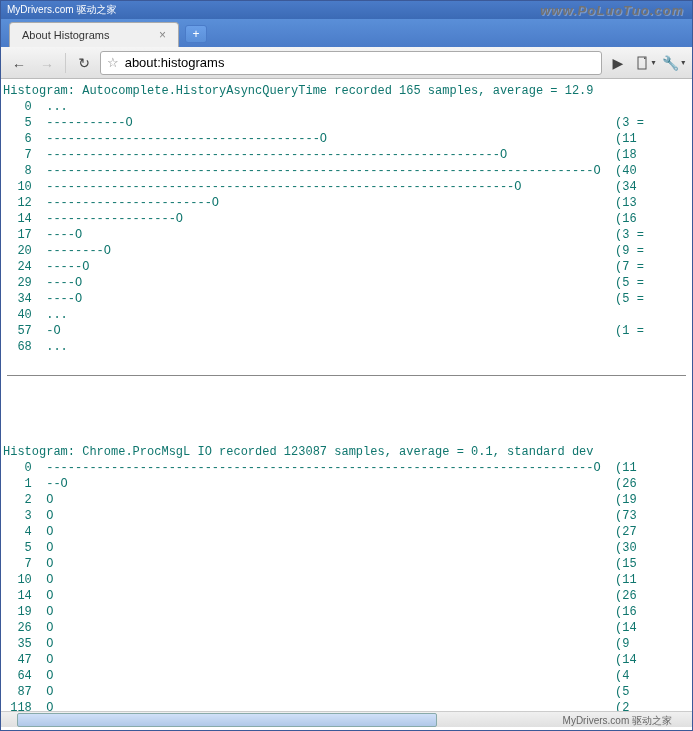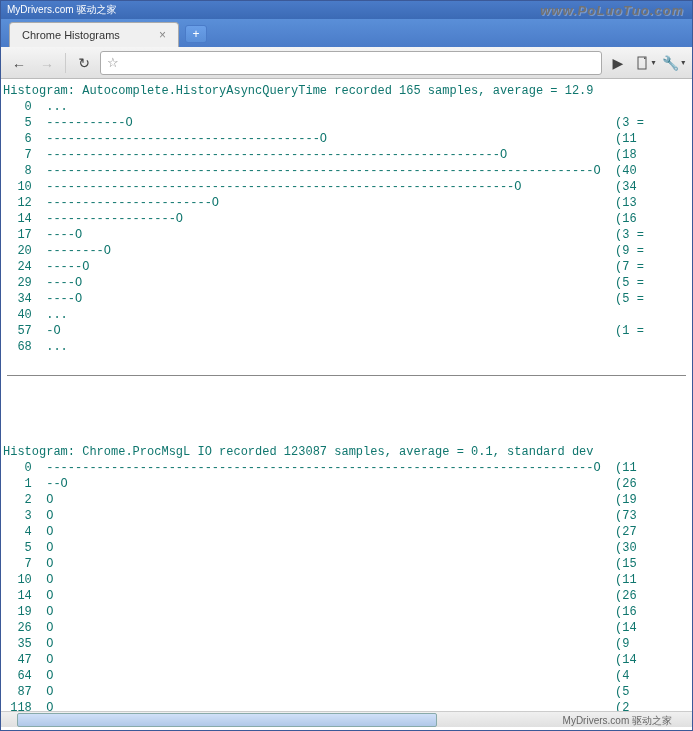--- a/index.html
+++ b/index.html
@@ -159,41 +159,42 @@
 <body>
 
 <div class="titlebar">
   <span>MyDrivers.com 驱动之家</span>
 </div>
 
 <div class="watermark">www.PoLuoTuo.com</div>
 
 <div class="tab-strip">
   <div class="tab">
-    <span>Chrome Histograms</span>
+    <span>About Histograms</span>
     <span class="tab-close">×</span>
   </div>
   <div class="new-tab">
     <span>+</span>
   </div>
 </div>
 
 <div class="toolbar">
   <div class="tb-btn">
       <span>←</span>
     </div>
   <div class="tb-btn disabled">
       <span>→</span>
     </div>
   <div class="sep"></div>
   <div class="tb-btn">
       <span>↻</span>
     </div>
   <div class="omnibox">
     <span class="star-icon">☆</span>
+    <input type="text" value="about:histograms" style="">
   </div>
   <div class="tb-btn">
       <span>▶</span>
     </div>
   <div class="tb-btn">
     <svg width="14" height="14" viewBox="0 0 14 14">
         <rect x="2" y="1" width="8" height="12" fill="none" stroke="#555" stroke-width="1"></rect>
         <path d="M8 1 L10 3 L8 3 Z" fill="#555"></path>
       </svg>
     <span style="font-size:8px;margin-left:1px">▾</span>

